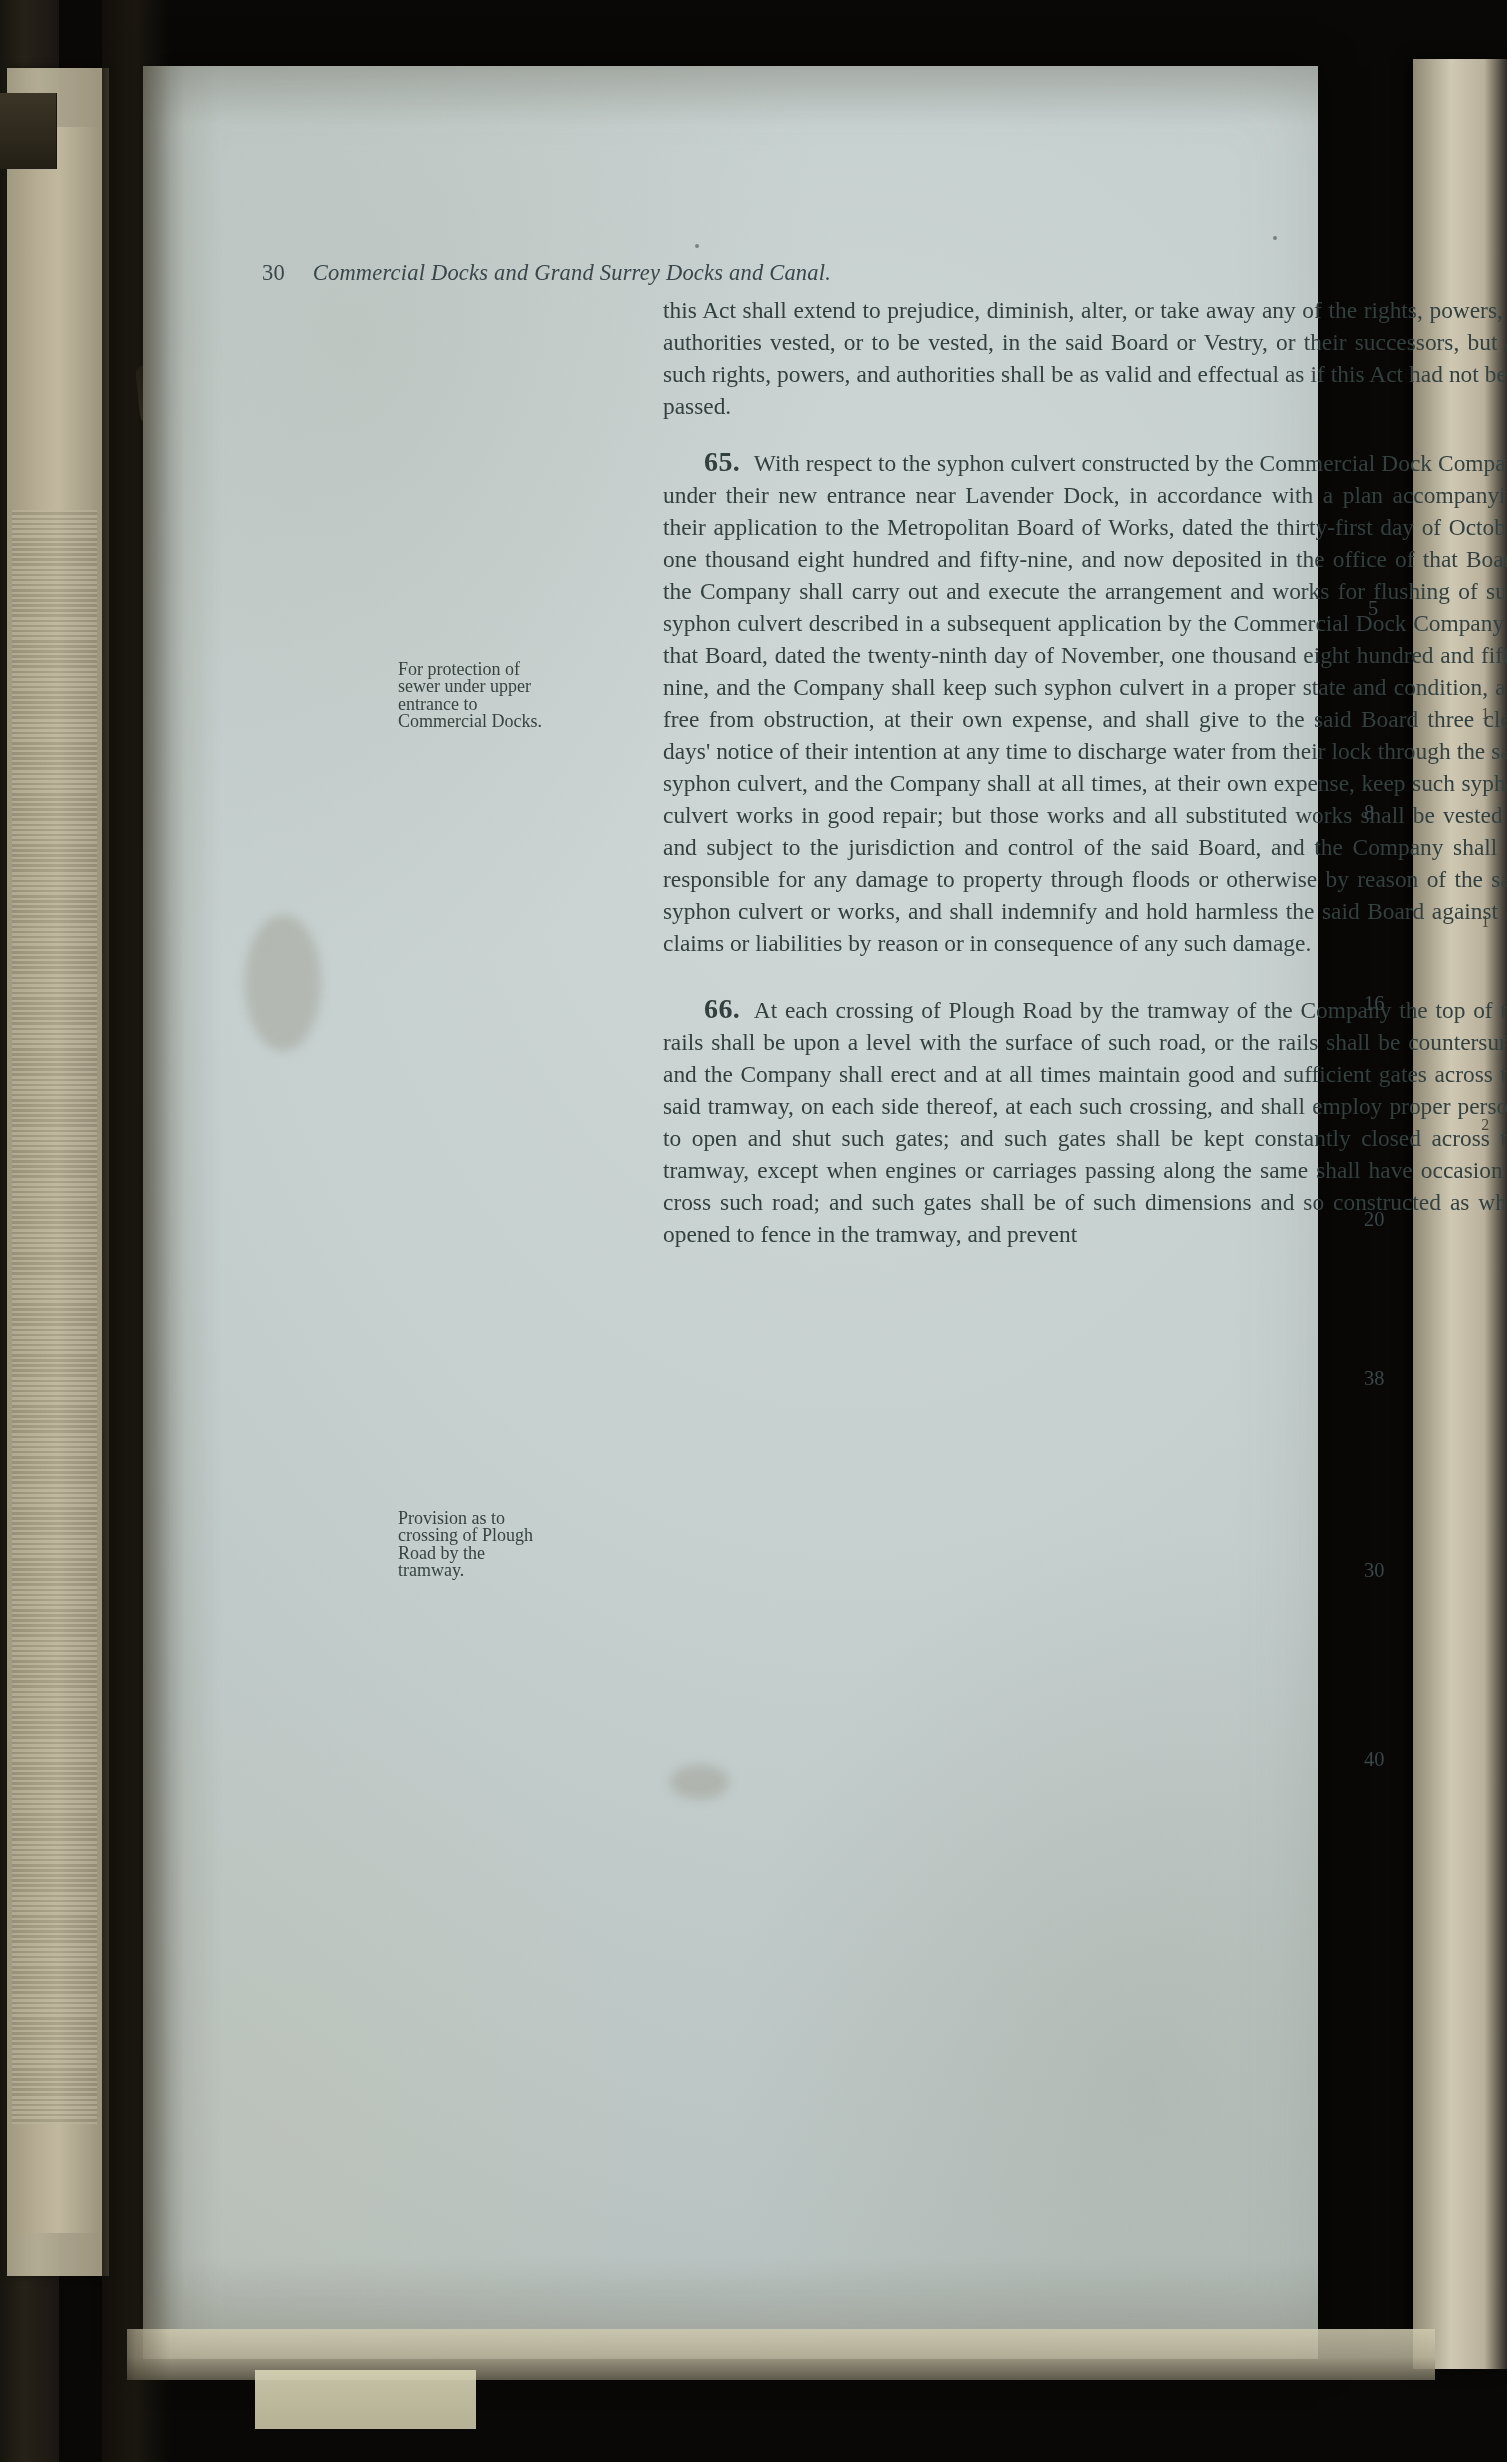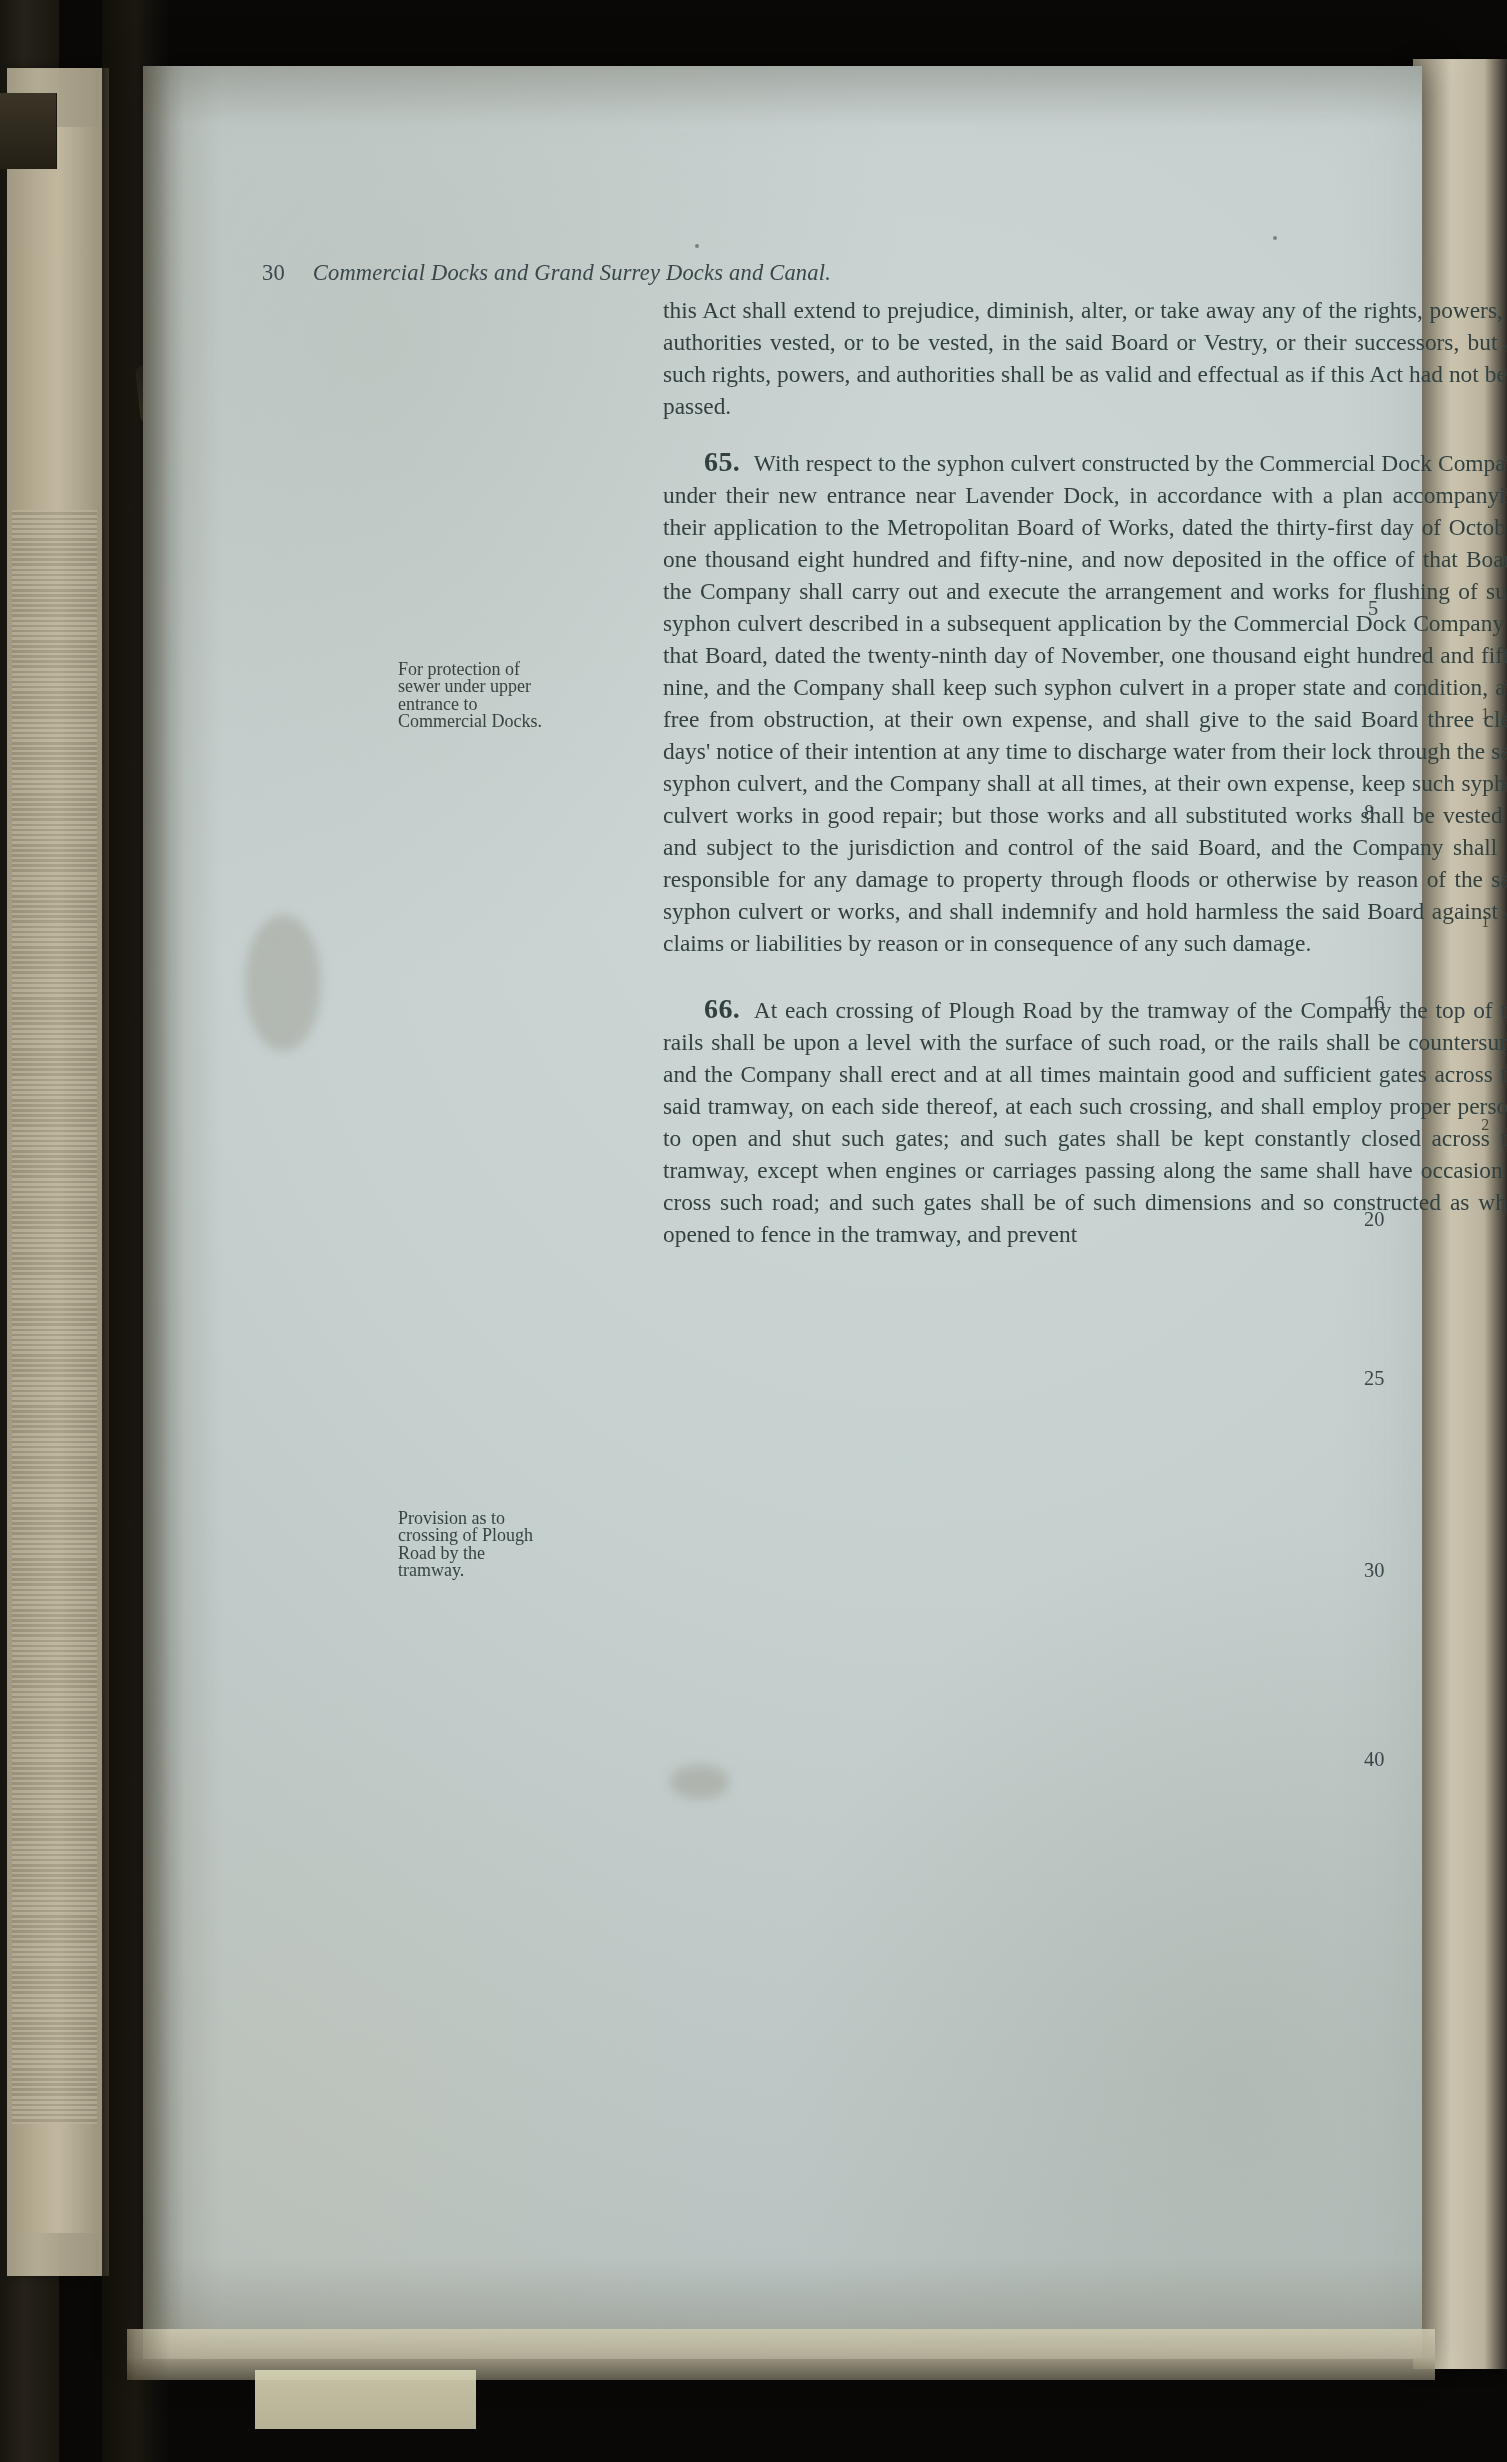--- a/index.html
+++ b/index.html
@@ -86,25 +86,26 @@
     color: #4b4535;
     font-size: 16px;
     font-family: "Liberation Serif", serif;
   }
 
   
   .page {
     position: absolute;
     left: 143px;
     top: 66px;
-    width: 1279px;
+    width: 1143px;
     height: 2293px;
     background:
       radial-gradient(120% 80% at 60% 30%, #ced7d6 0%, #c6d0cf 45%, #bcc6c4 75%, #b3bdba 100%);
     box-shadow: 0 0 34px rgba(0,0,0,.55), inset 0 0 76px rgba(120,125,115,.25);
+    padding-left: 32px;
   }
   .page-grain {
     position: absolute;
     inset: 0;
     background:
       radial-gradient(60% 40% at 18% 12%, rgba(160,165,150,.25), rgba(0,0,0,0) 70%),
       radial-gradient(50% 35% at 85% 88%, rgba(150,155,140,.28), rgba(0,0,0,0) 70%),
       radial-gradient(45% 30% at 12% 90%, rgba(200,195,170,.22), rgba(0,0,0,0) 70%);
     pointer-events: none;
   }
@@ -300,21 +301,21 @@
       </p>
     </div>
 
     <div class="sidenote" id="sidenote-0">For protection of sewer under upper entrance to Commercial Docks.</div>
     <div class="sidenote" id="sidenote-1">Provision as to crossing of Plough Road by the tramway.</div>
 
     <div class="lineno" style="left:1225px; top:531px;">5</div>
     <div class="lineno" style="left:1221px; top:735px;">8</div>
     <div class="lineno" style="left:1221px; top:926px;">16</div>
     <div class="lineno" style="left:1221px; top:1134px;margin-top:8px;">20</div>
-    <div class="lineno" style="left:1221px; top:1301px;">25</div>
+    <div class="lineno" style="left:1221px; top:1301px;">38</div>
     <div class="lineno" style="left:1221px; top:1493px;">30</div>
     <div class="lineno" style="left:1221px; top:1682px;">40</div>
 
   </div>
 </div>
 
 <div class="gutter-shadow"></div>
 <div class="bottom-edge"></div>
 <div class="bottom-card"></div>
 

